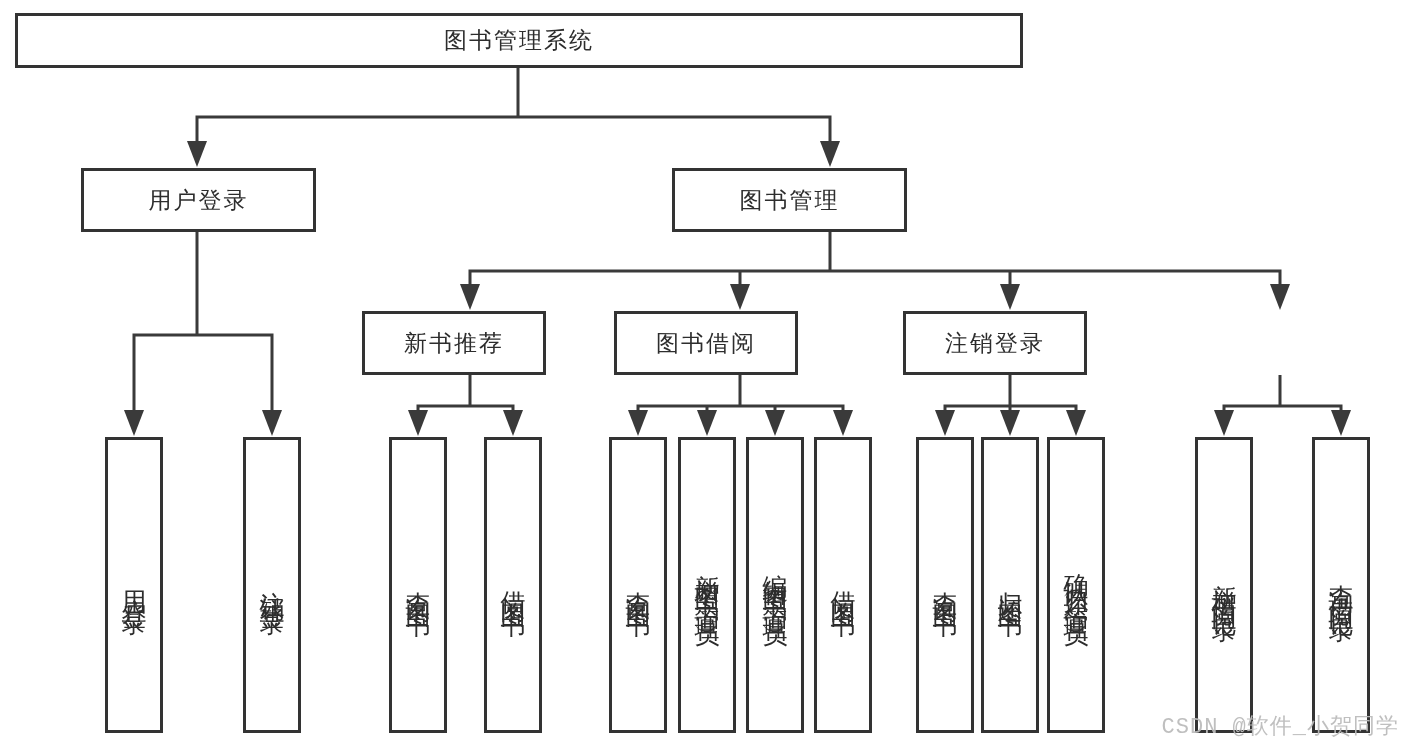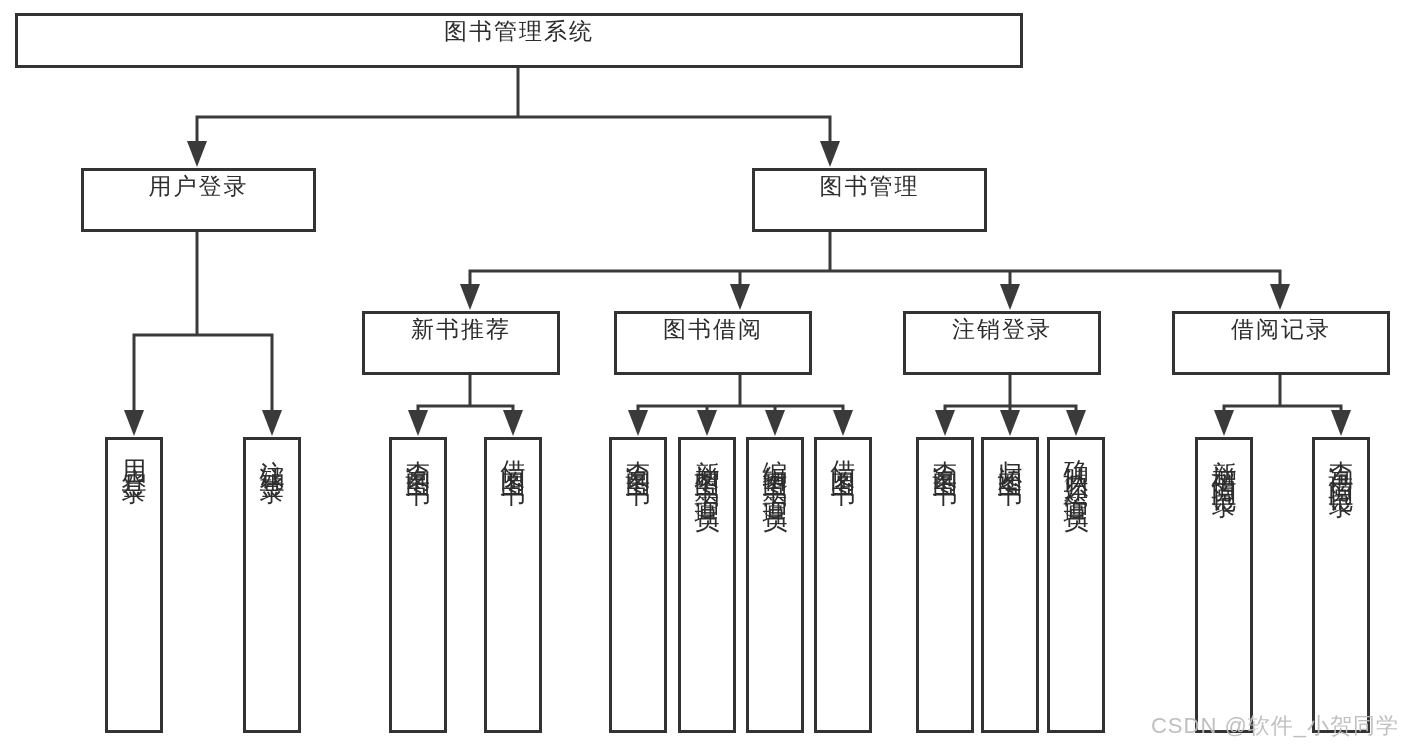--- a/index.html
+++ b/index.html
@@ -11,46 +11,47 @@
     background: #ffffff;
     font-family: "Liberation Sans", "DejaVu Sans", sans-serif;
     overflow: hidden;
   }
   .lines { position: absolute; left: 0; top: 0; }
   .node {
     position: absolute;
     background: #ffffff;
     border: 3px solid #333333;
     display: flex;
-    align-items: flex-start;
+    align-items: center;
     justify-content: center;
     color: #2d2d2d;
     z-index: 2;
   }
   .hbox { font-size: 23px; letter-spacing: 2px; }
   .l2 { top: 168px; width: 235px; height: 64px; }
-  .l3 { top: 311px; width: 198px; height: 64px; }
+  .l3 { top: 311px; width: 184px; height: 64px; }
   .vbox { top: 437px; width: 58px; height: 296px; }
   .vtext {
     writing-mode: vertical-rl;
     text-orientation: mixed;
     font-size: 25px;
     letter-spacing: 7px;
     line-height: 1;
     white-space: nowrap;
   }
   .watermark {
     position: absolute;
     right: 6px;
     top: 711px;
     font-size: 22px;
     color: rgba(188, 188, 188, 0.95);
     letter-spacing: 1px;
     z-index: 5;
     white-space: nowrap;
+    font-family: Liberation Mono, monospace;
   }
 </style>
 </head>
 <body>
 
 <div class="canvas">
 
   <svg class="lines" width="1405" height="747" viewBox="0 0 1405 747">
     <g stroke="#3a3a3a" stroke-width="3" fill="none">
 
@@ -91,35 +92,32 @@
     </g>
   </svg>
 
   <div class="node hbox" style="left:15px;top:13px;width:1008px;height:55px">
     <span>图书管理系统</span>
   </div>
 
   <div class="node hbox l2" style="left:81px">
     <span>用户登录</span>
   </div>
-  <div class="node hbox l2" style="left:752px">
+  <div class="node hbox l2" style="left:672px">
     <span>图书管理</span>
   </div>
 
   <div class="node hbox l3" style="left:362px">
     <span>新书推荐</span>
   </div>
   <div class="node hbox l3" style="left:614px">
     <span>图书借阅</span>
   </div>
   <div class="node hbox l3" style="left:903px">
     <span>注销登录</span>
-  </div>
-  <div class="node hbox l3" style="left:1172px;width:218px">
-    <span>借阅记录</span>
   </div>
 
   <div class="node vbox" style="left:105px">
     <span class="vtext">用户登录</span>
   </div>
   <div class="node vbox" style="left:243px">
     <span class="vtext">注销登录</span>
   </div>
   <div class="node vbox" style="left:389px">
     <span class="vtext">查询图书</span>

